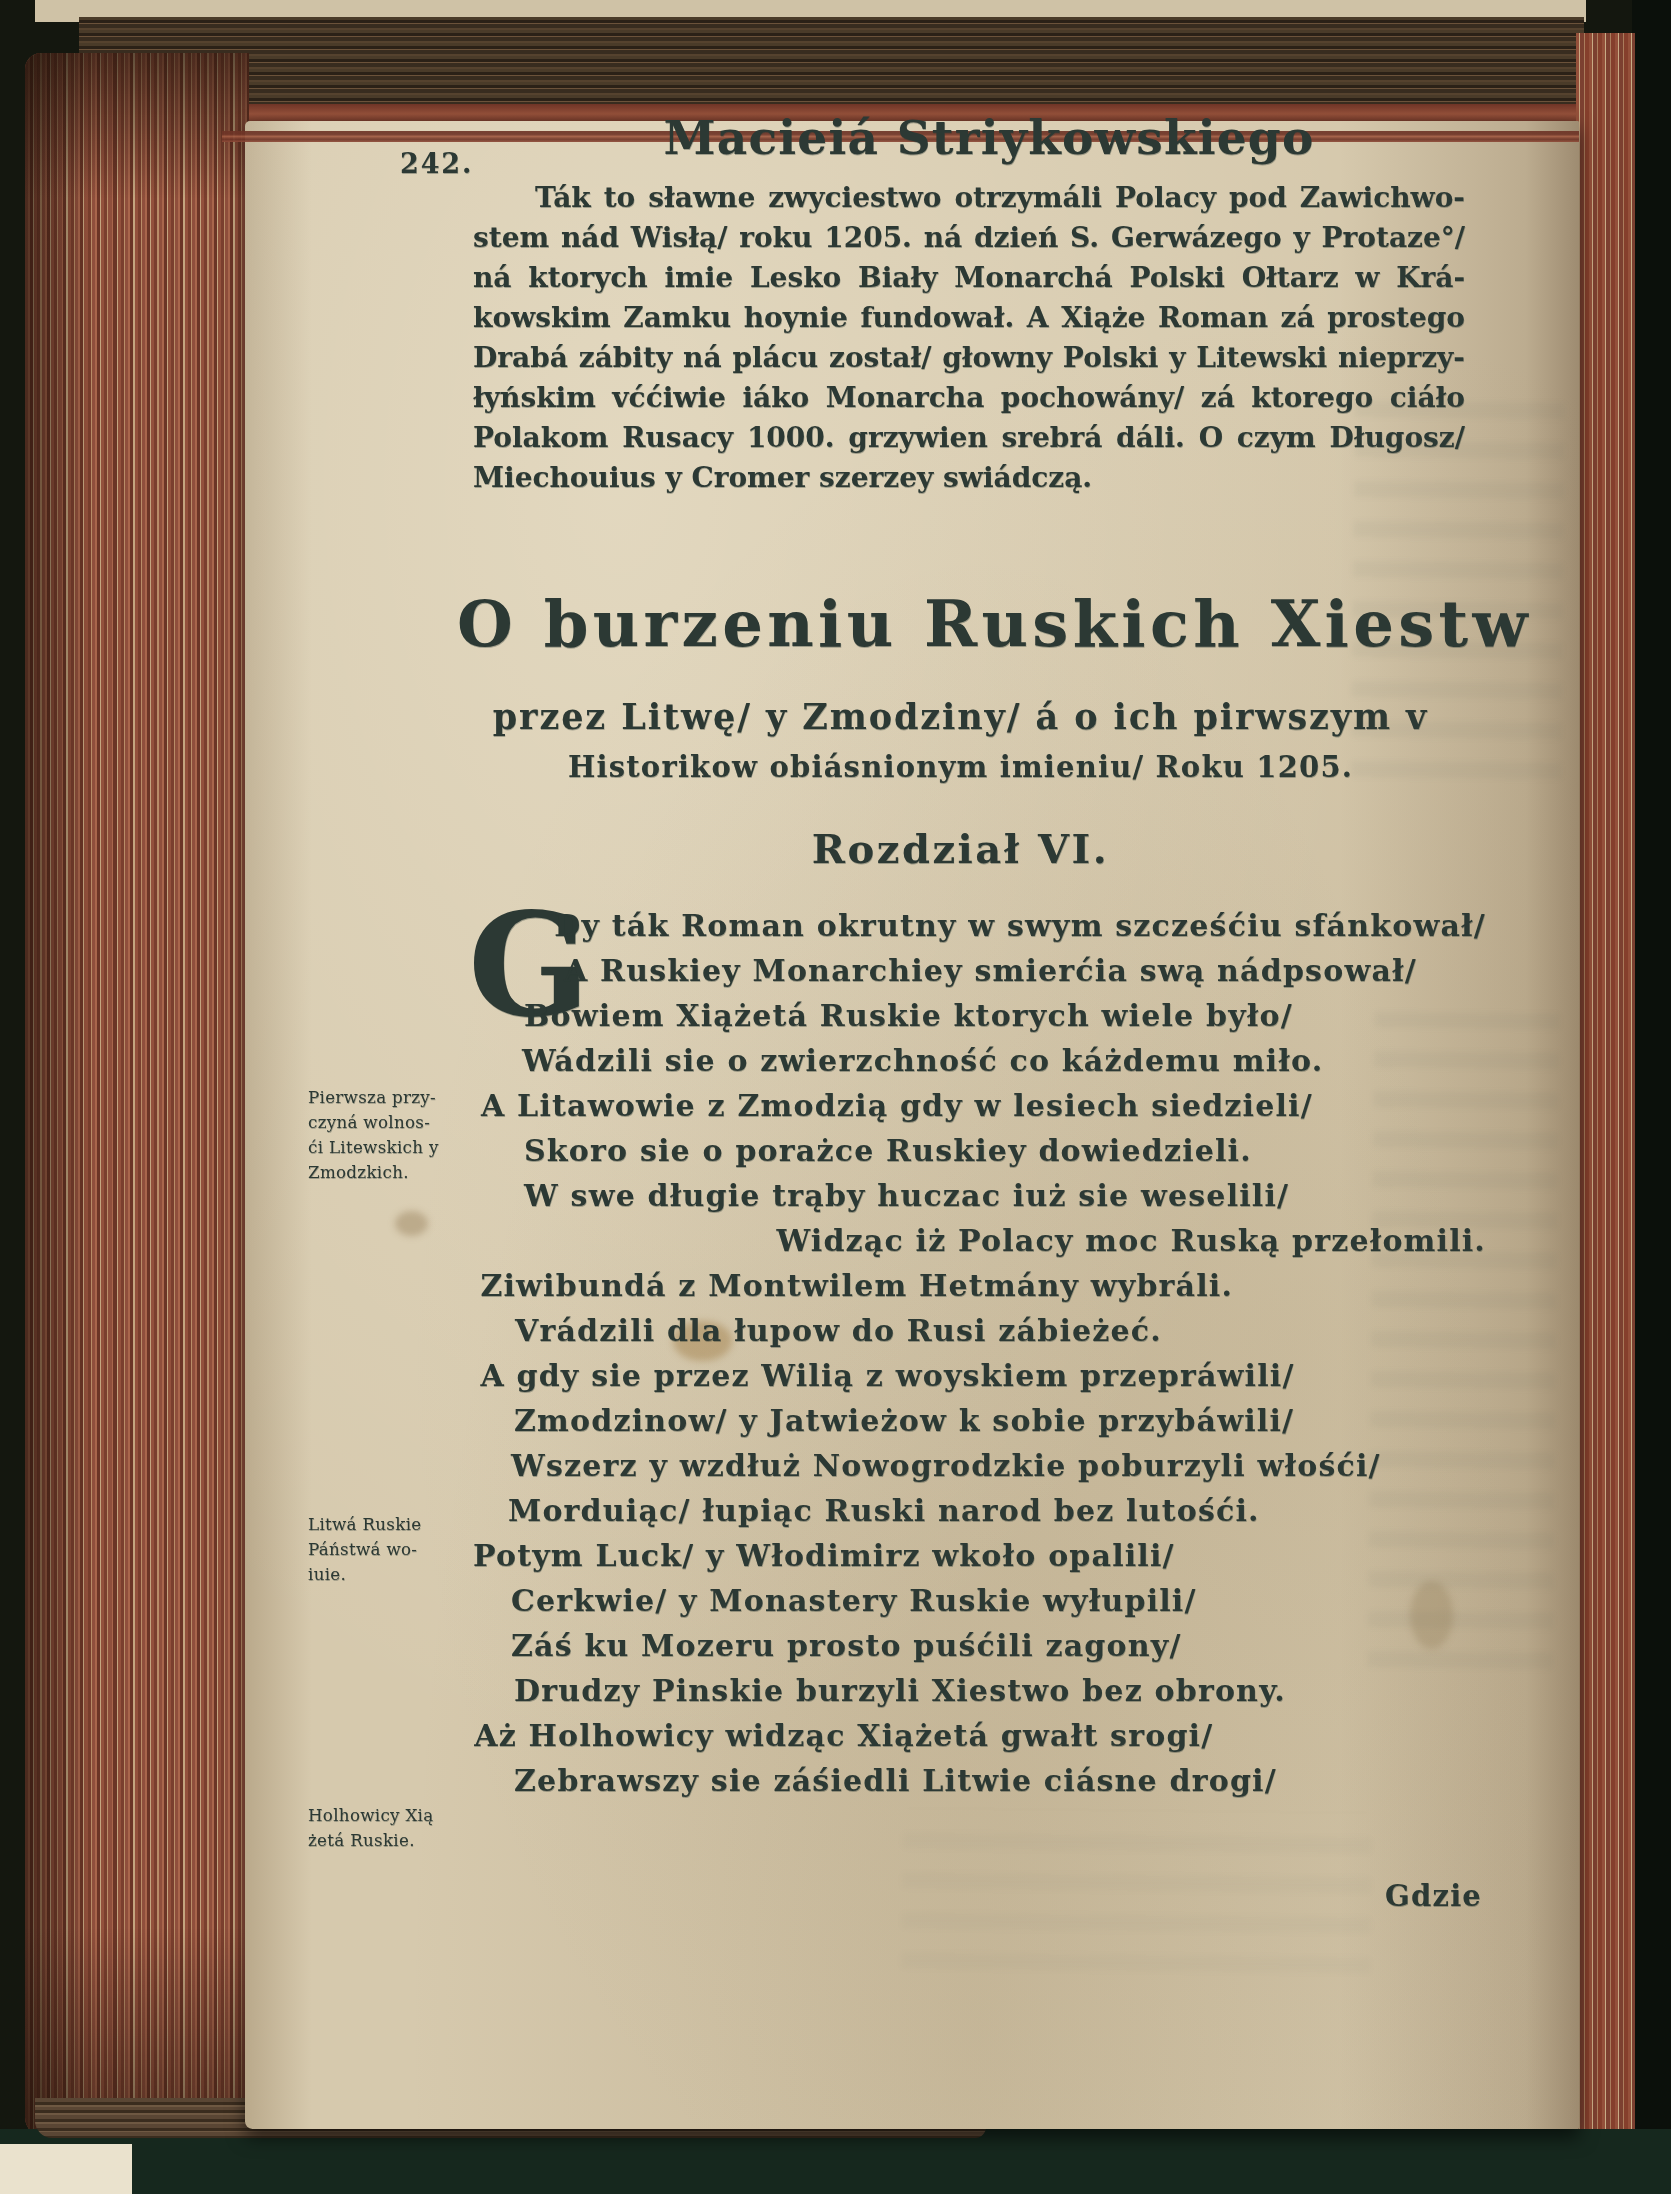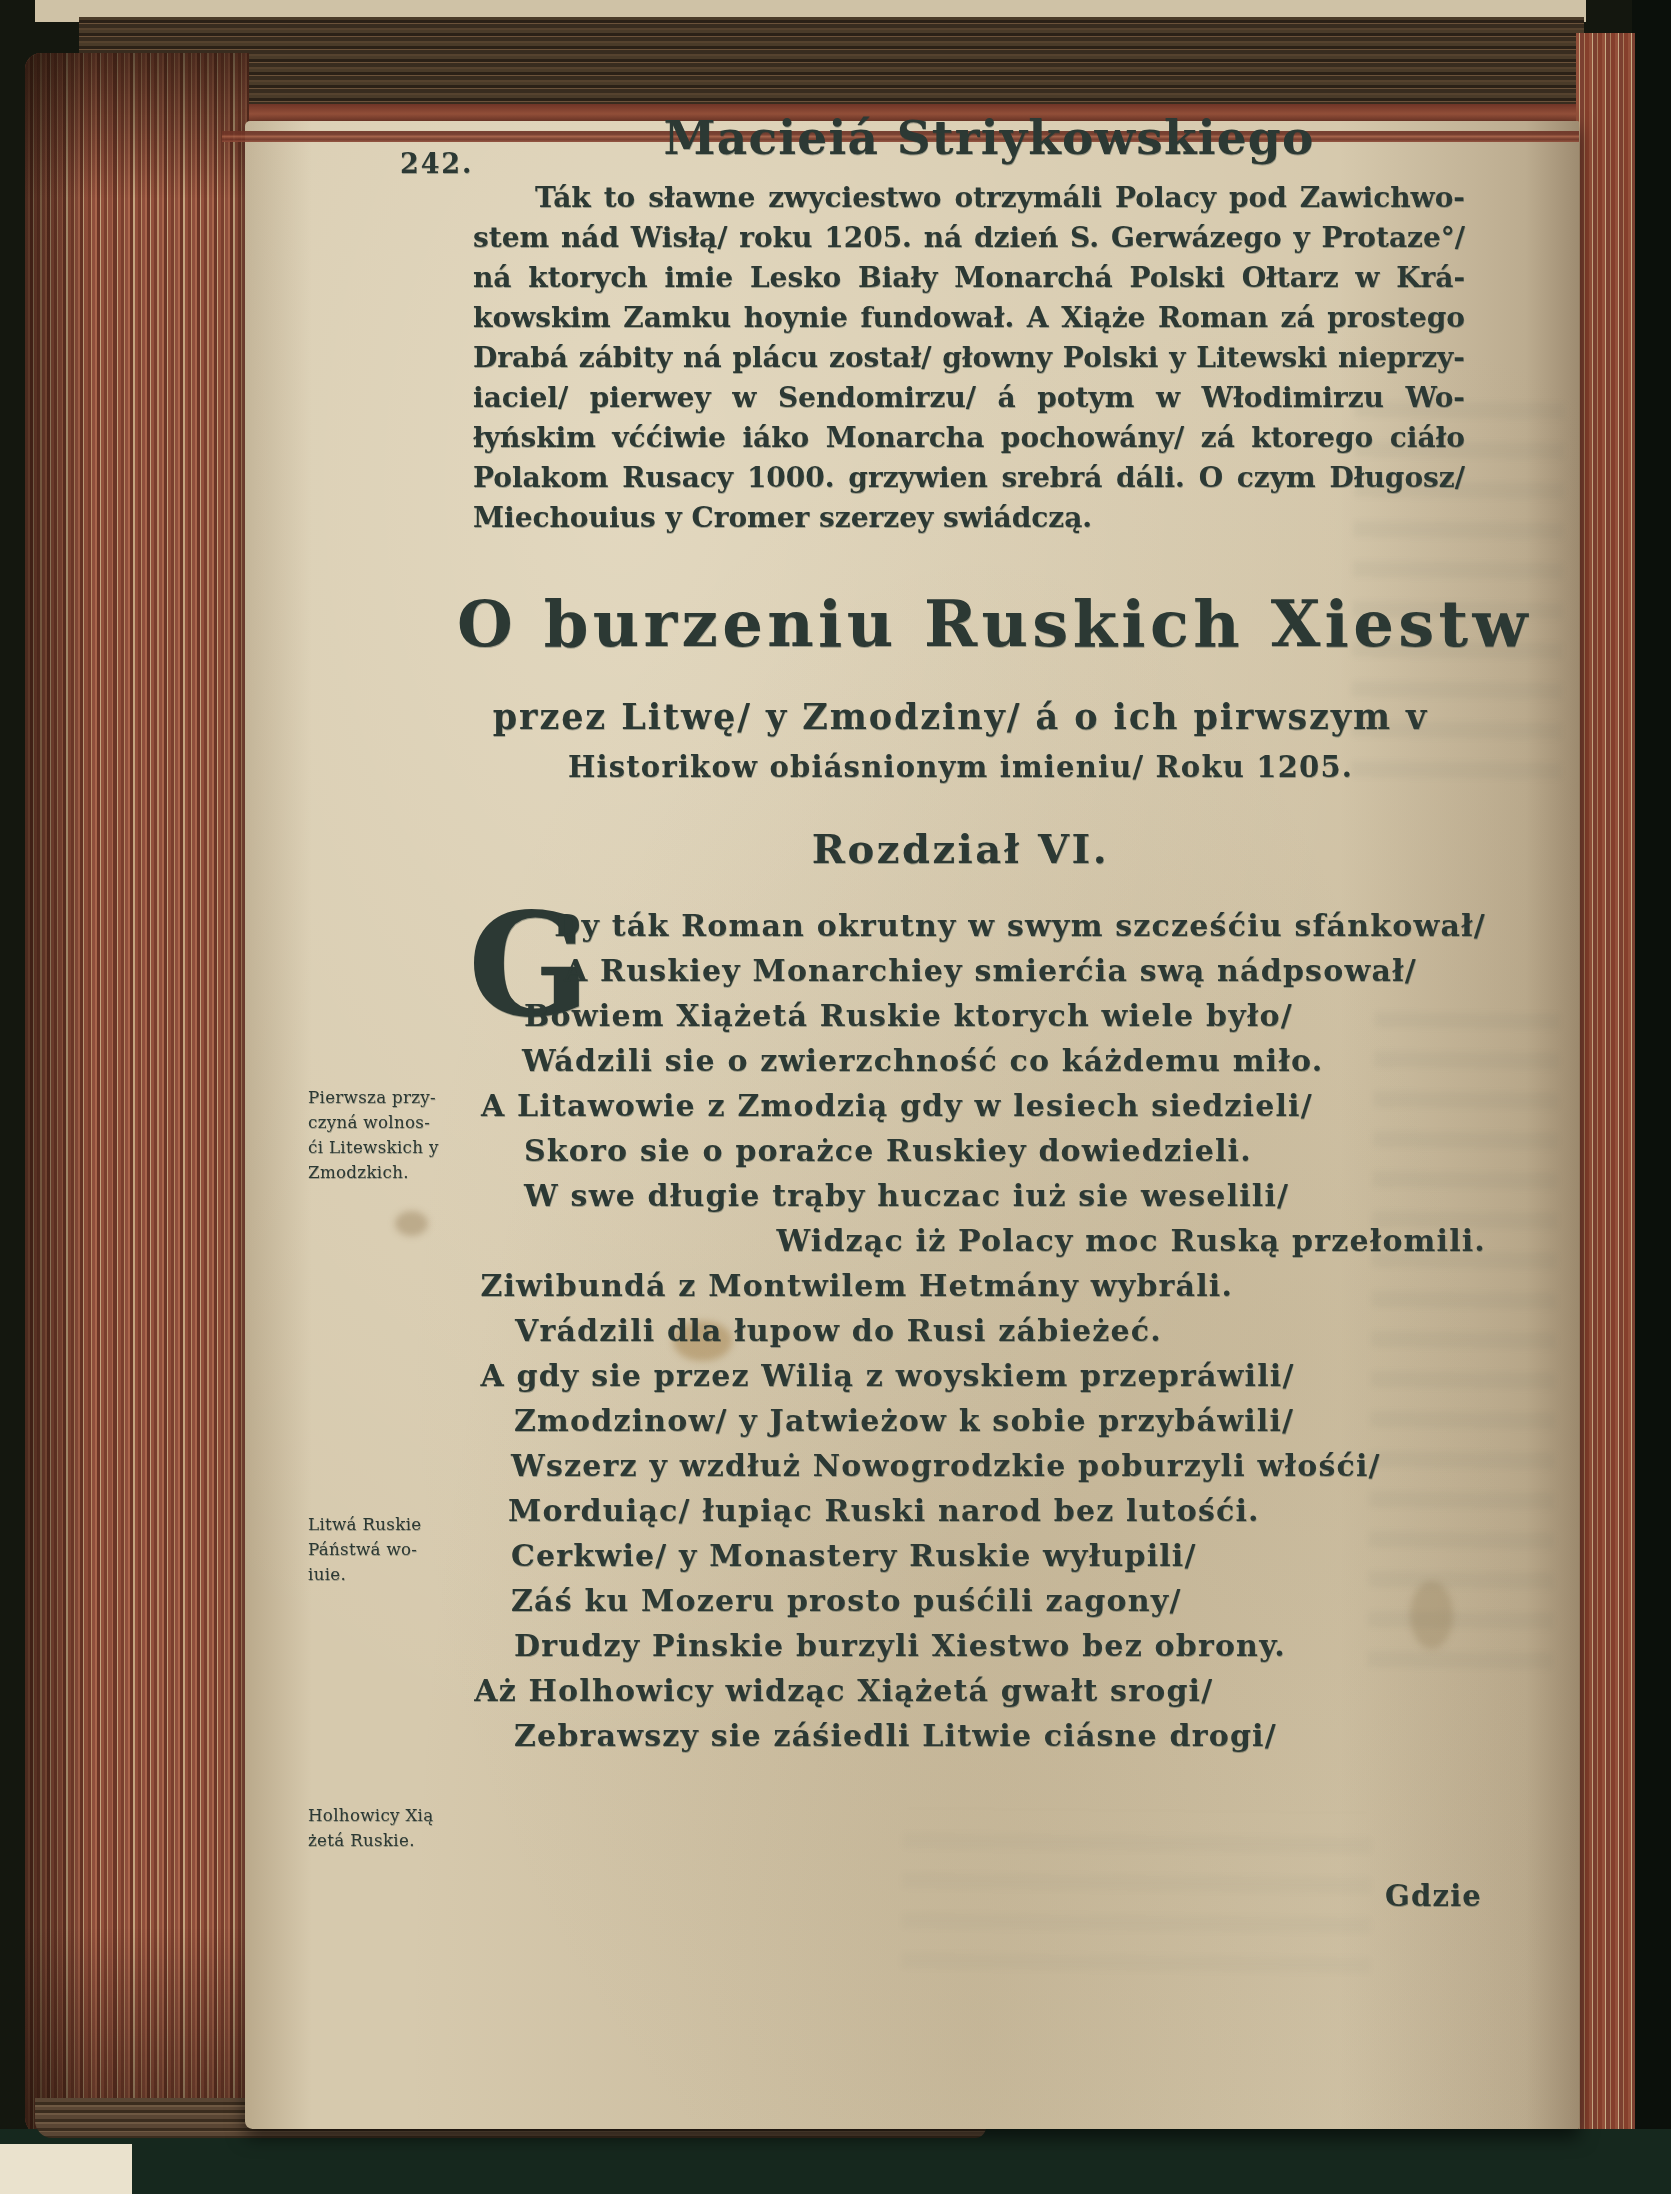--- a/index.html
+++ b/index.html
@@ -163,21 +163,20 @@
     <div class="intro-line ink">Ták to sławne zwyciestwo otrzymáli Polacy pod Zawichwo-</div>
 
     <div class="intro-line ink">stem nád Wisłą/ roku 1205. ná dzień S. Gerwázego y Protaze°/</div>
 
     <div class="intro-line ink">ná ktorych imie Lesko Biały Monarchá Polski Ołtarz w Krá-</div>
 
     <div class="intro-line ink">kowskim Zamku hoynie fundował. A Xiąże Roman zá prostego</div>
 
     <div class="intro-line ink">Drabá zábity ná plácu został/ głowny Polski y Litewski nieprzy-</div>
 
-    <div class="intro-line ink">iaciel/ pierwey w Sendomirzu/ á potym w Włodimirzu Wo-</div>
 
     <div class="intro-line ink">łyńskim vććiwie iáko Monarcha pochowány/ zá ktorego ciáło</div>
 
     <div class="intro-line ink">Polakom Rusacy 1000. grzywien srebrá dáli. O czym Długosz/</div>
 
     <div class="intro-line ink">Miechouius y Cromer szerzey swiádczą.</div>
   </div>
 
 <h1 class="layer ink title-main" style="margin:0">O burzeniu Ruskich Xiestw</h1>
 <div class="layer ink title-sub1">przez Litwę/ y Zmodziny/ á o ich pirwszym v</div>
@@ -212,20 +211,21 @@
     <div class="verse-line ink" style="margin-left: 42px;">Vrádzili dla łupow do Rusi zábieżeć.</div>
 
     <div class="verse-line ink" style="margin-left: 7.4px;">A gdy sie przez Wilią z woyskiem przepráwili/</div>
 
     <div class="verse-line ink" style="margin-left: 41px;">Zmodzinow/ y Jatwieżow k sobie przybáwili/</div>
 
     <div class="verse-line ink" style="margin-left: 38px;">Wszerz y wzdłuż Nowogrodzkie poburzyli włośći/</div>
 
     <div class="verse-line ink" style="margin-left: 35px;">Morduiąc/ łupiąc Ruski narod bez lutośći.</div>
 
+    <div class="verse-line ink" style="margin-left: 0px;">Potym Luck/ y Włodimirz wkoło opalili/</div>
 
     <div class="verse-line ink" style="margin-left: 38px;">Cerkwie/ y Monastery Ruskie wyłupili/</div>
 
     <div class="verse-line ink" style="margin-left: 38px;">Záś ku Mozeru prosto puśćili zagony/</div>
 
     <div class="verse-line ink" style="margin-left: 41px;">Drudzy Pinskie burzyli Xiestwo bez obrony.</div>
 
     <div class="verse-line ink" style="margin-left: 1.2px;">Aż Holhowicy widząc Xiążetá gwałt srogi/</div>
 
     <div class="verse-line ink" style="margin-left: 41px;">Zebrawszy sie záśiedli Litwie ciásne drogi/</div>

